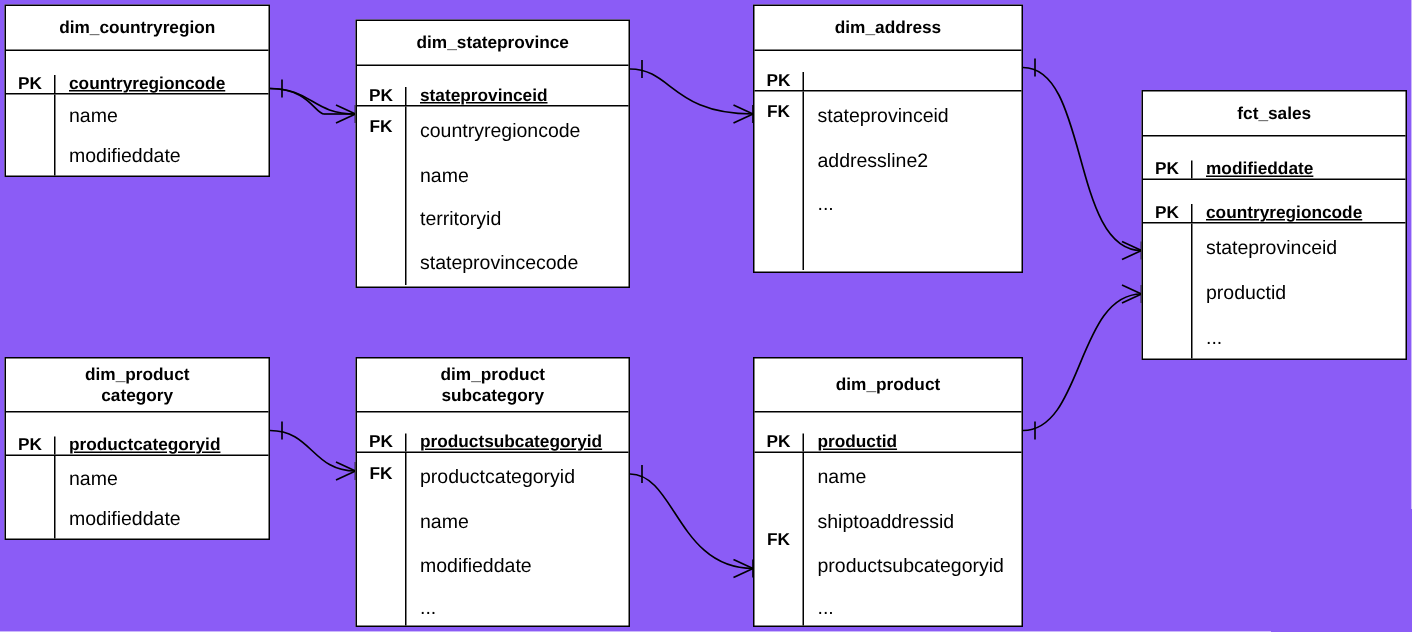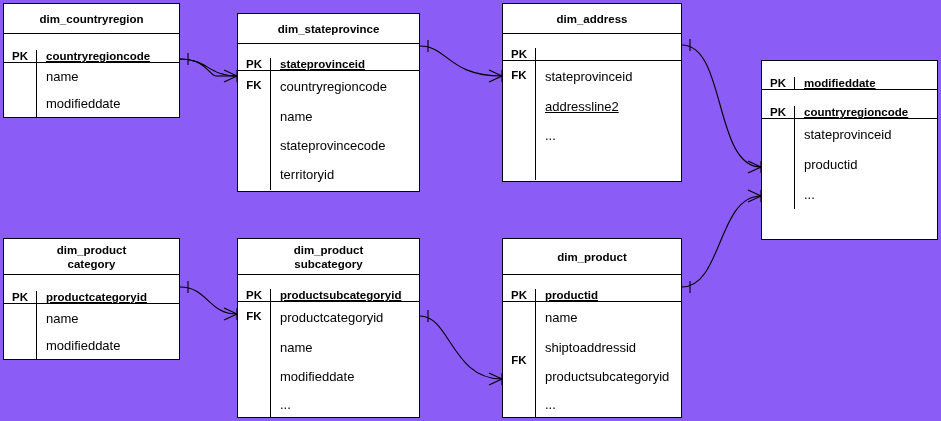--- a/index.html
+++ b/index.html
@@ -194,42 +194,43 @@
     <div class="entity-title" style="height:30px;">dim_stateprovince</div>
     <div class="attr-row sep" style="height:27px;">
       <div class="key-cell">PK</div>
       <div class="name-cell pk">stateprovinceid</div>
     </div>
     <div class="body-block" style="height:119px;">
       <div class="body-key" style="align-items:flex-start; padding-top:8px;">FK</div>
       <div class="body-attrs">
         <div class="body-attr" style="height:31px;">countryregioncode</div>
         <div class="body-attr" style="height:29px;">name</div>
+        <div class="body-attr" style="height:29px;">territoryid</div>
         <div class="body-attr" style="height:29px;">stateprovincecode</div>
-        <div class="body-attr" style="height:29px;">territoryid</div>
       </div>
     </div>
   </div>
 
   <div class="entity" style="left:502px; top:3px; width:180px; height:179px;">
     <div class="entity-title" style="height:30px;">dim_address</div>
     <div class="attr-row sep" style="height:27px;">
       <div class="key-cell">PK</div>
     </div>
     <div class="body-block" style="height:119px;">
       <div class="body-key" style="align-items:flex-start; padding-top:8px;">FK</div>
       <div class="body-attrs">
         <div class="body-attr" style="height:31px;">stateprovinceid</div>
-        <div class="body-attr" style="height:29px;text-decoration:underline;">addressline2</div>
+        <div class="body-attr" style="height:29px;">addressline2</div>
         <div class="body-attr" style="height:29px;">...</div>
       </div>
     </div>
   </div>
 
   <div class="entity" style="left:761px; top:60px; width:177px; height:180px;">
+    <div class="entity-title" style="height:30px;">fct_sales</div>
     <div class="attr-row sep" style="height:29px;">
       <div class="key-cell">PK</div>
       <div class="name-cell pk">modifieddate</div>
     </div>
     <div class="attr-row sep" style="height:29px;">
       <div class="key-cell">PK</div>
       <div class="name-cell pk">countryregioncode</div>
     </div>
     <div class="body-block" style="height:90px;">
       <div class="body-key"></div>

